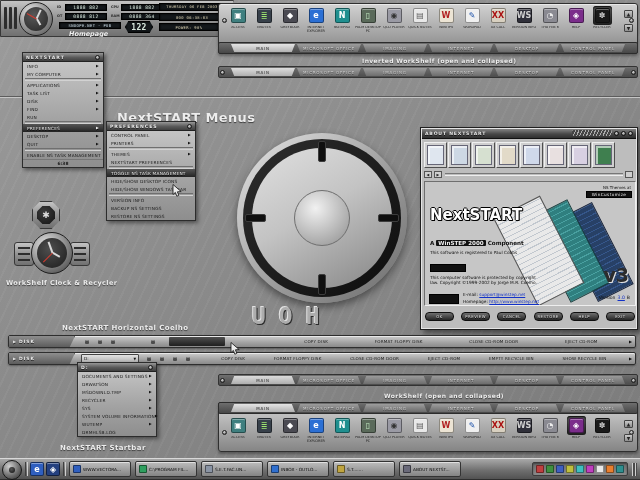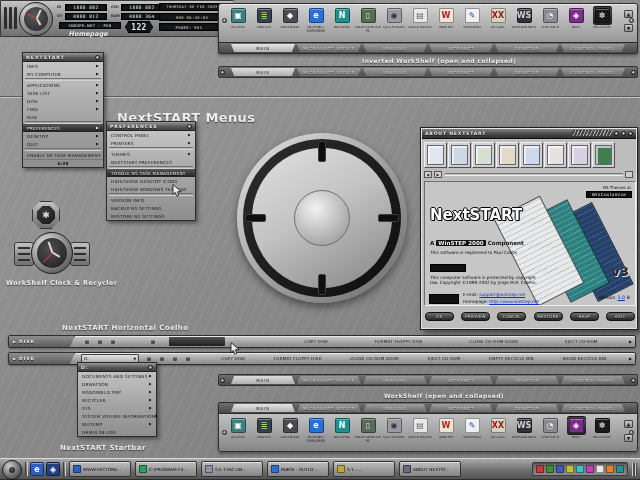--- a/index.html
+++ b/index.html
@@ -361,20 +361,21 @@
 
   <div class="abs dial" style="left:237px;top:133px">
     <div class="ring"></div>
     <div class="face"></div>
     <div class="hub"></div>
     <div class="slot" style="left:81px;top:8px;width:8px;height:21px"></div>
     <div class="slot" style="left:81px;bottom:8px;width:8px;height:21px"></div>
     <div class="slot" style="left:8px;top:81px;width:21px;height:8px"></div>
     <div class="slot" style="right:8px;top:81px;width:21px;height:8px"></div>
   </div>
+  <div class="abs uoh" style="left:252px;top:303px">UOH</div>
 
   <div class="abs shelf" style="left:218px;top:3px;width:420px;height:51px">
     <div class="screw" style="left:3px;top:14px"></div>
     <div class="screw" style="right:3px;top:14px"></div>
     <div class="icons" style="top:2px">
 
         <div class="cell">
           <div class="iwrap">
             <div class="sicon" style="background: rgb(63, 127, 127);">▣</div>
           </div>
@@ -583,21 +584,21 @@
       <div class="abs smalltxt" style="left:5px;top:93px;width:112px">This computer software is protected by copyright law. Copyright ©1999-2002 by Jorge M.R. Coelho.</div>
       <div class="abs badge-dark" style="left:4px;top:112px;width:30px;height:10px"></div>
       <div class="abs smalltxt" style="left:38px;top:110px">
         <span>E-mail:</span>
         <span class="link">support@winstep.net</span>
       </div>
       <div class="abs smalltxt" style="left:38px;top:117px">
         <span>Homepage:</span>
         <span class="link">http://www.winstep.net</span>
       </div>
-      <div class="abs" style="right:6px;top:82px;font-size:13px;font-weight:bold;color:#2c2c2c;text-shadow:1px 1px 0 #e0e0e0">v3</div>
+      <div class="abs" style="right:6px;top:82px;font-size:19px;font-weight:bold;color:#2c2c2c;text-shadow:1px 1px 0 #e0e0e0">v3</div>
       <div class="abs" style="right:5px;top:113px;font-size:4.6px;color:#111;display:flex;gap:2px">
         <span>Version</span>
         <span class="link">3.0</span>
         <span>B</span>
       </div>
     </div>
 
     <div class="abs" style="left:4px;top:184px;width:210px;display:flex;justify-content:space-between">
 
         <div class="ab-btn">OK</div>

